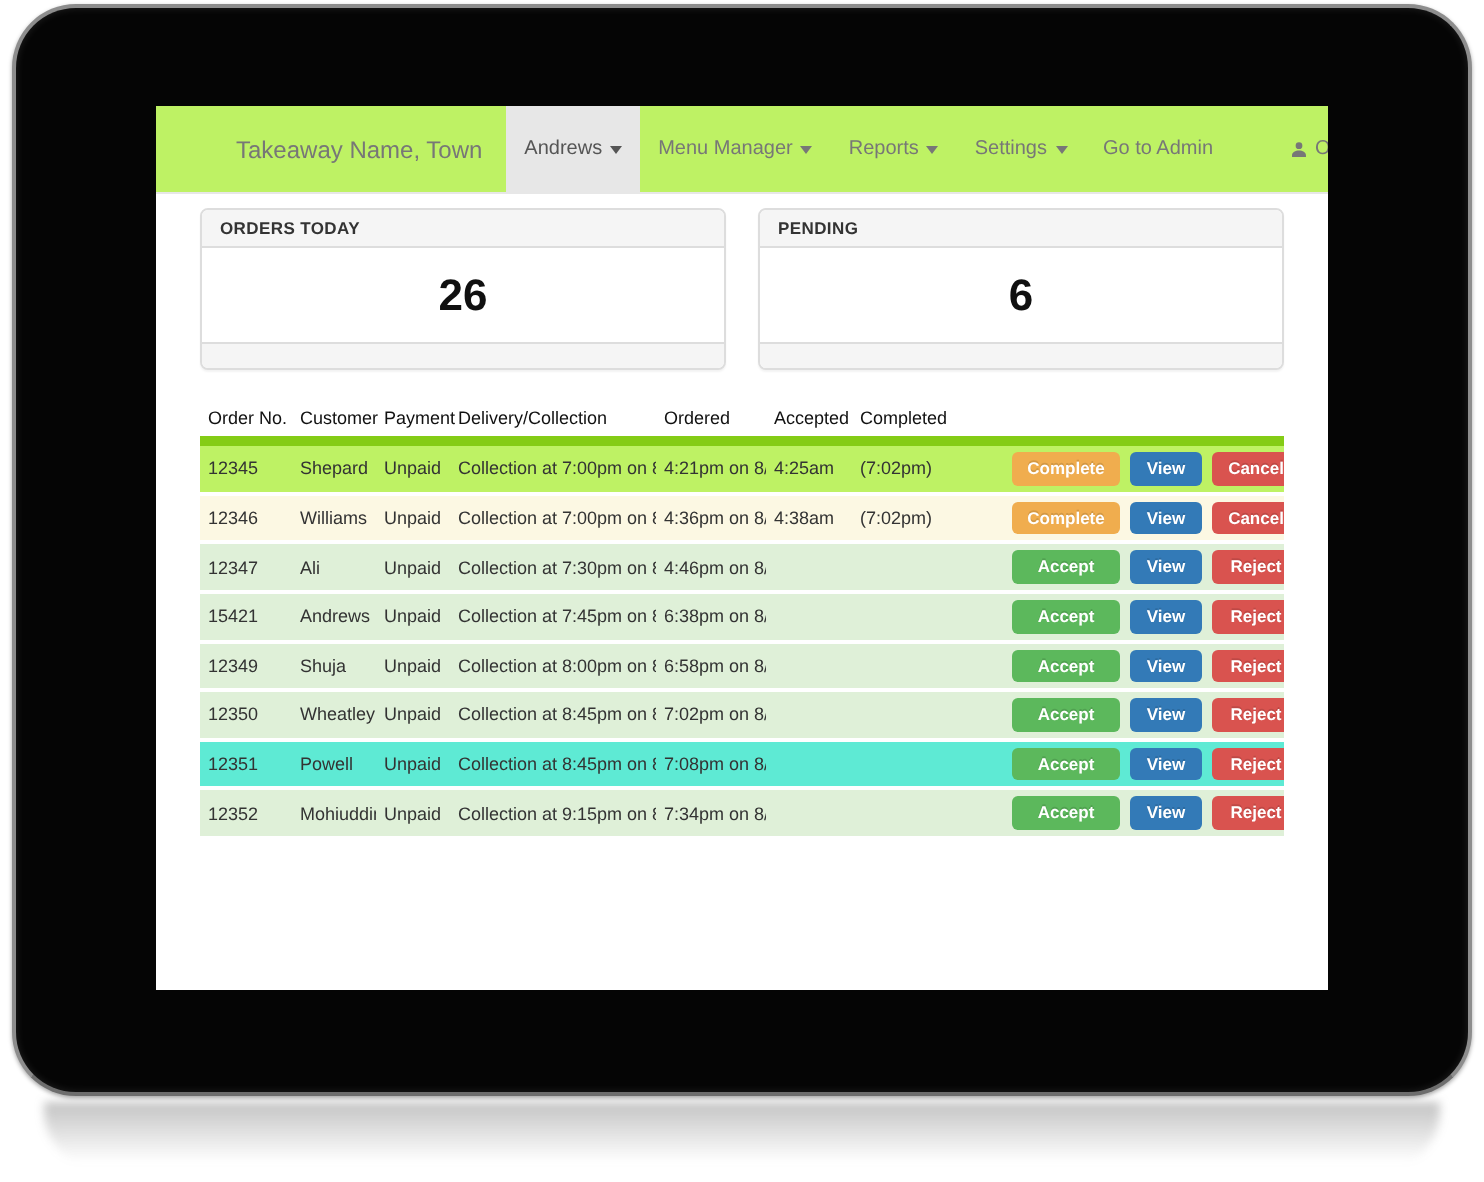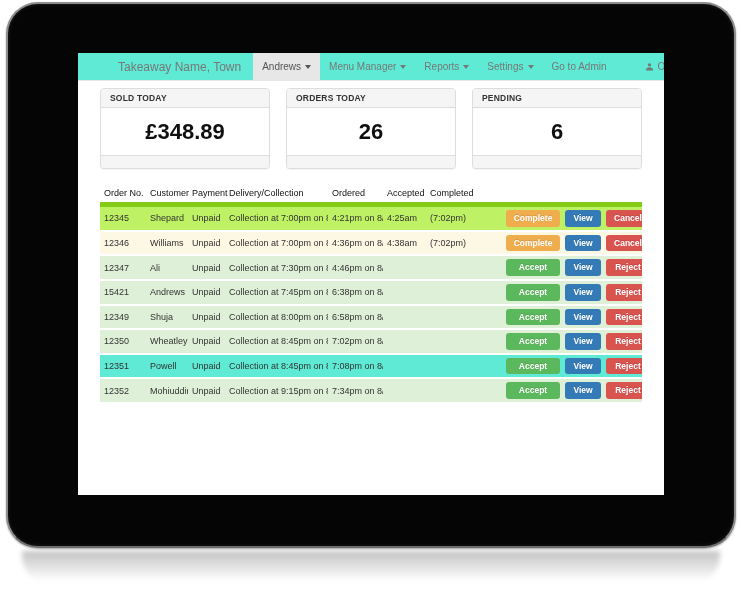--- a/index.html
+++ b/index.html
@@ -15,21 +15,21 @@
             box-shadow:0 1px 2px rgba(0,0,0,.35), inset 0 0 4px rgba(255,255,255,.12); }
   .reflection { position:absolute; left:22px; right:22px; top:551px; height:34px;
                 background:linear-gradient(to bottom, rgba(95,95,95,.38), rgba(255,255,255,0) 88%);
                 border-radius:0 0 30px 30px; filter:blur(2.5px); }
 
   
   .screen { position:absolute; left:70px; top:49px; width:586px; height:442px;
             background:#ffffff; overflow:hidden; }
 
   
-  .navbar { display:flex; align-items:stretch; height:28px; background:#5eead4;
+  .navbar { display:flex; align-items:stretch; height:44px; background:#bef264;
             border-bottom:1px solid #e7e7e7; font-size:10px; color:#777; }
   .brand { display:flex; align-items:center; padding:0 12px 0 40px; font-size:12px;
            color:#777; text-decoration:none; white-space:nowrap; }
   .nav-item { display:flex; align-items:center; padding:0 9px; color:#777;
               text-decoration:none; white-space:nowrap; cursor:pointer; }
   .nav-item.active { background:#e7e7e7; color:#555; }
   .caret { display:inline-block; width:0; height:0; margin-left:4px;
            border-left:3px solid transparent; border-right:3px solid transparent;
            border-top:4px solid currentColor; }
   .nav-right { margin-left:auto; display:flex; align-items:stretch; gap:20px; padding-right:14px; }
@@ -96,25 +96,20 @@
             </svg>
             <span>Owner</span>
 
           </a>
         </div>
       </nav>
 
       <div class="content">
 
         <div class="stats">
-          <div class="panel">
-            <div class="panel-heading">SOLD TODAY</div>
-            <div class="panel-body">£348.89</div>
-            <div class="panel-footer"></div>
-          </div>
           <div class="panel">
             <div class="panel-heading">ORDERS TODAY</div>
             <div class="panel-body">26</div>
             <div class="panel-footer"></div>
           </div>
           <div class="panel">
             <div class="panel-heading">PENDING</div>
             <div class="panel-body">6</div>
             <div class="panel-footer"></div>
           </div>

